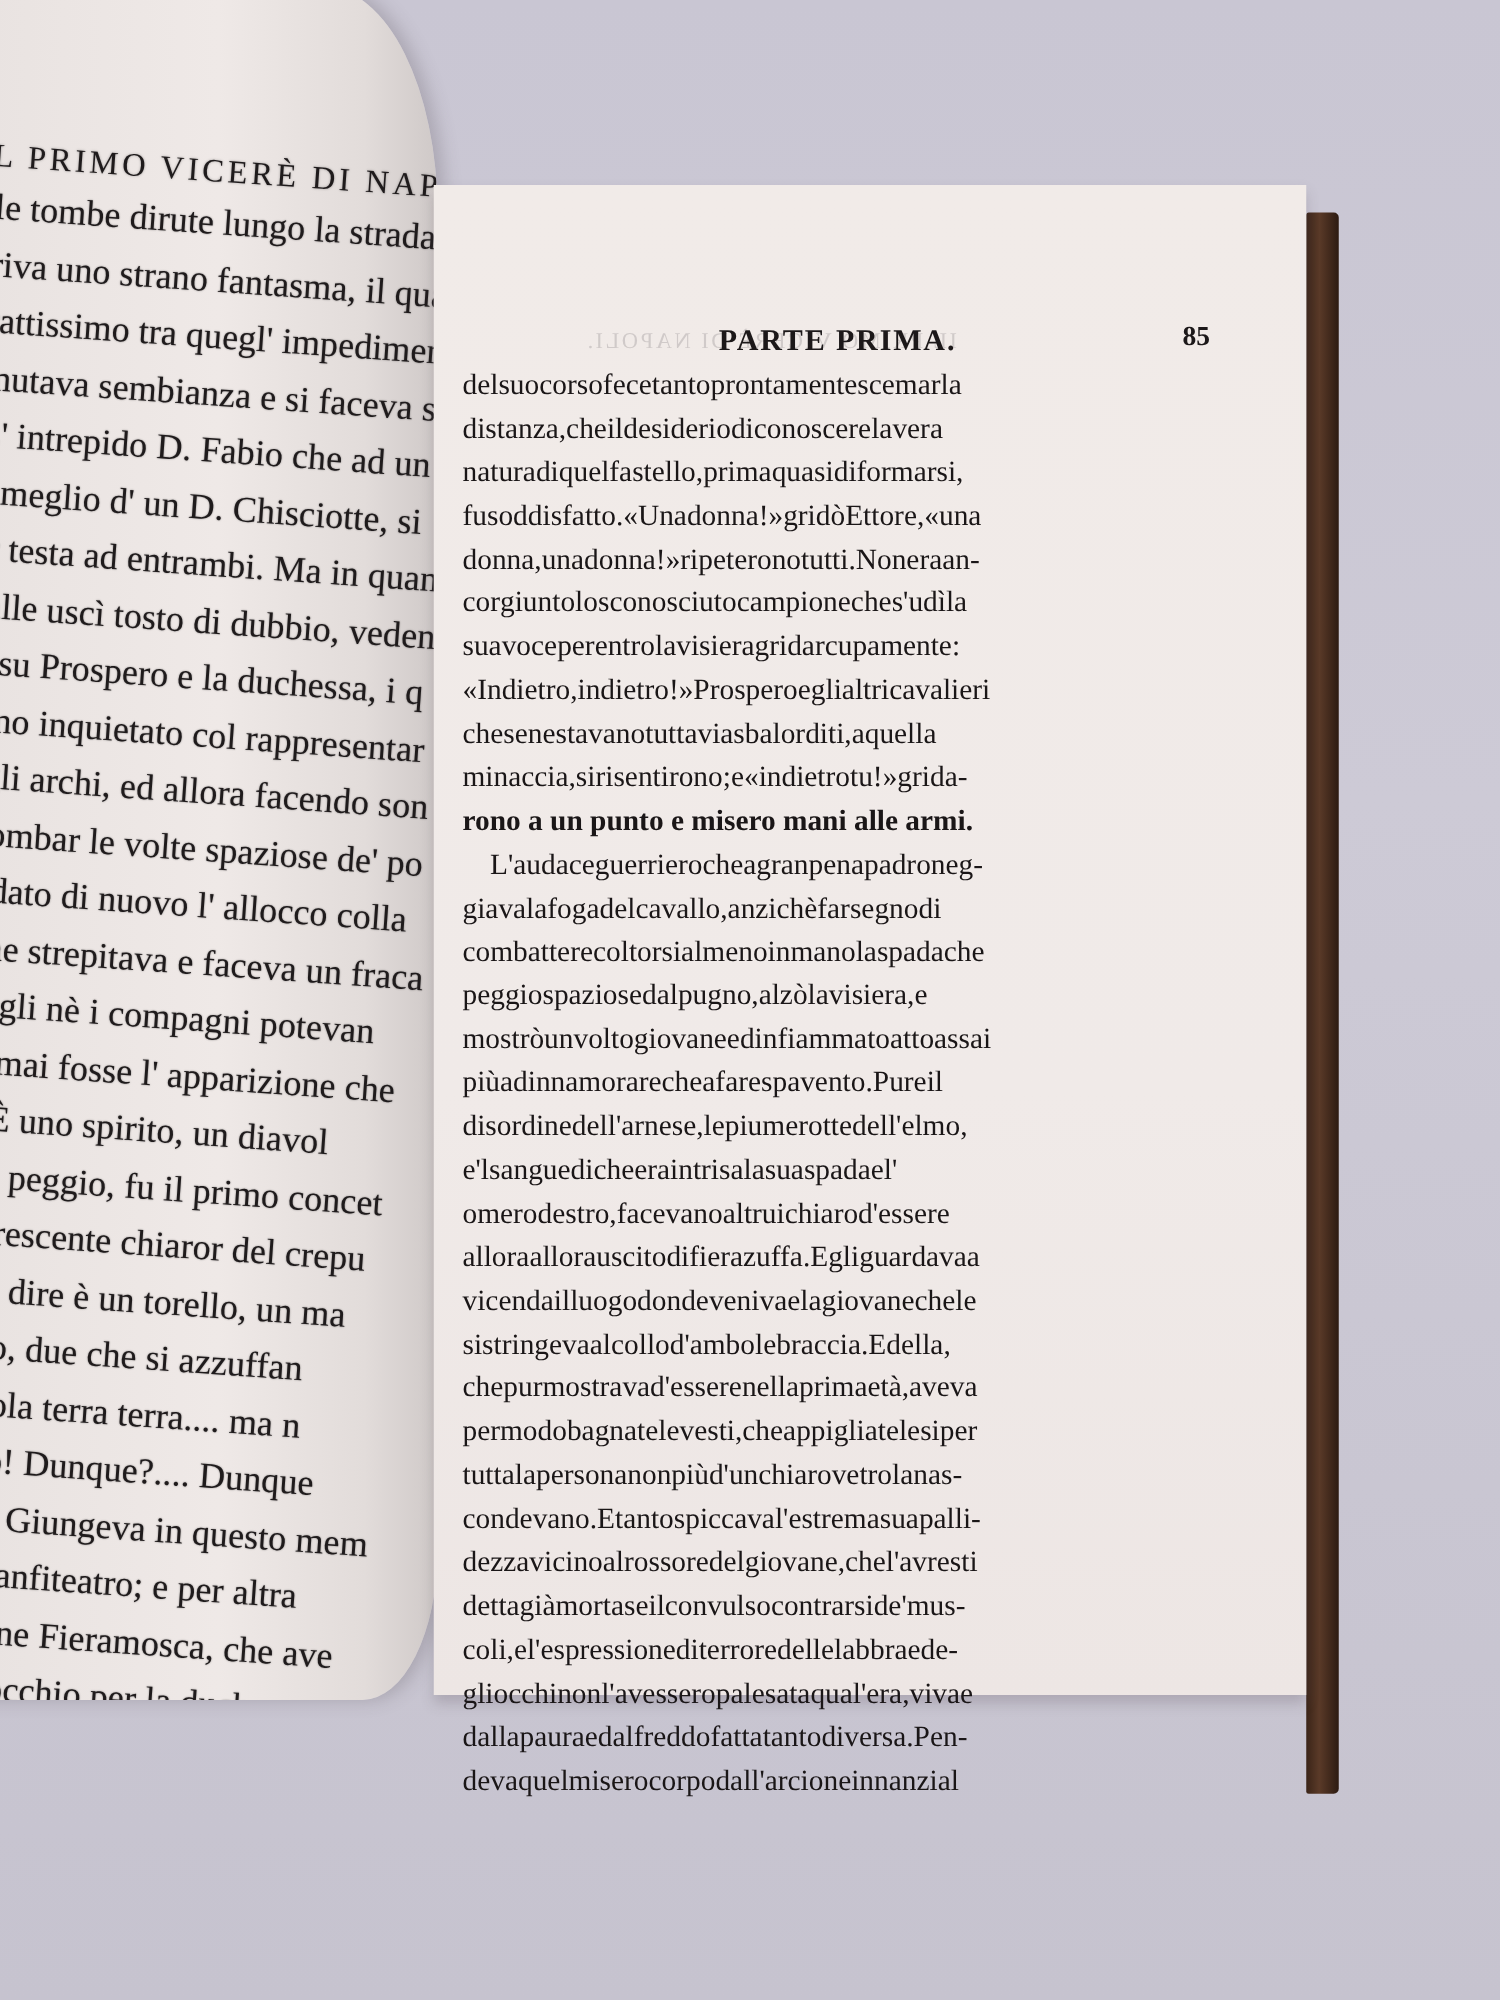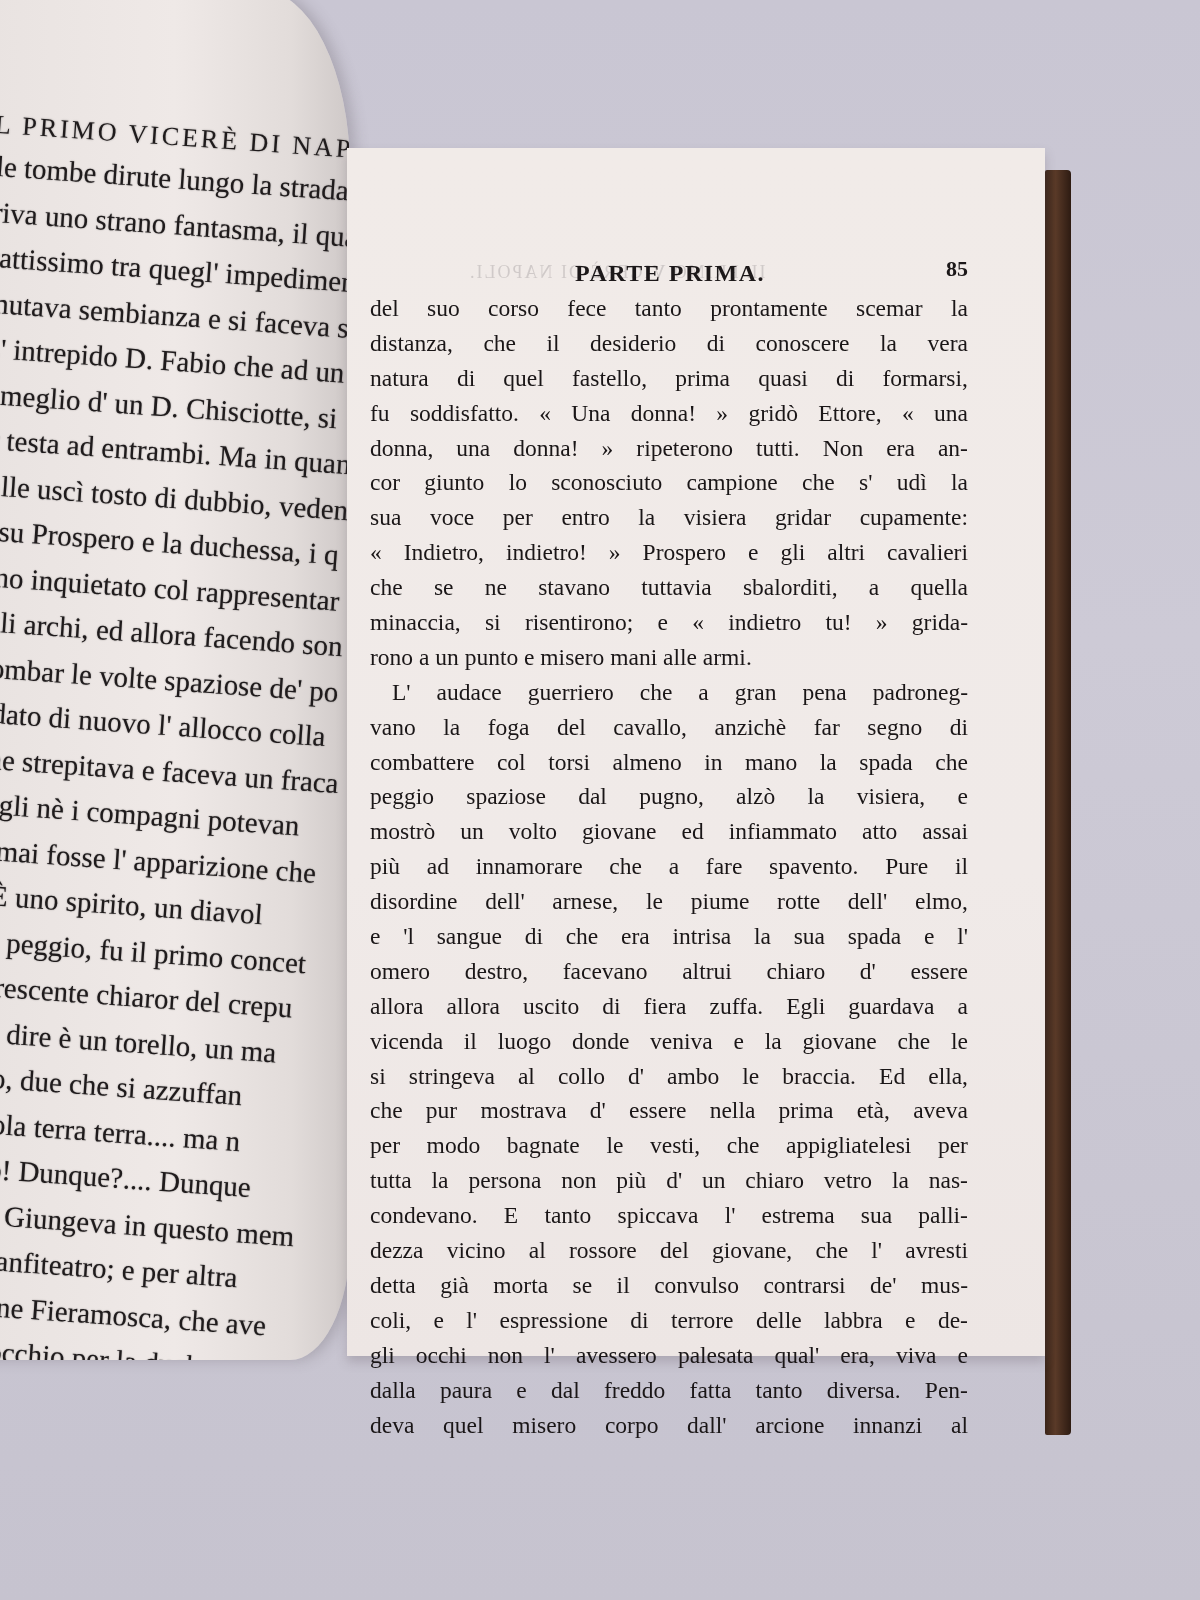--- a/index.html
+++ b/index.html
@@ -55,23 +55,23 @@
   }
   .rp-pagenum {
     position:absolute; right:0; top:0; font-size:22px; font-weight:bold; color:#1c1819;margin-left:31px;
   }
   .rp-body {
     position:absolute; left:23px; top:143px; width:598px; color:#1a1617;
   }
   .rp-line {
     font-size:23.5px; line-height:34.9px; height:34.9px;
     text-align:justify; text-align-last:justify; white-space:nowrap;
-    display:flex; justify-content:space-between;
-  }
-  .rp-line.last { justify-content:flex-start; }
+    display:flex; 
+  }
+  .rp-line.last { justify-content:flex-start;font-weight:bold; }
   .rp-line.indent { padding-left:22px; }
   .rp-line span.w { display:inline-block; }
 </style>
 </head>
 <body>
 
 <div class="left-page">
   <div class="lp-inner">
     <div class="lp-header">L PRIMO VICERÈ DI NAPOLI.</div>
     <div id="lp-lines">
@@ -226,21 +226,21 @@
         <span class="w">L'</span>
         <span class="w">audace</span>
         <span class="w">guerriero</span>
         <span class="w">che</span>
         <span class="w">a</span>
         <span class="w">gran</span>
         <span class="w">pena</span>
         <span class="w">padroneg-</span>
       </div>
       <div class="rp-line">
-        <span class="w">vano</span>
+        <span class="w">giava</span>
         <span class="w">la</span>
         <span class="w">foga</span>
         <span class="w">del</span>
         <span class="w">cavallo,</span>
         <span class="w">anzichè</span>
         <span class="w">far</span>
         <span class="w">segno</span>
         <span class="w">di</span>
       </div>
       <div class="rp-line">

